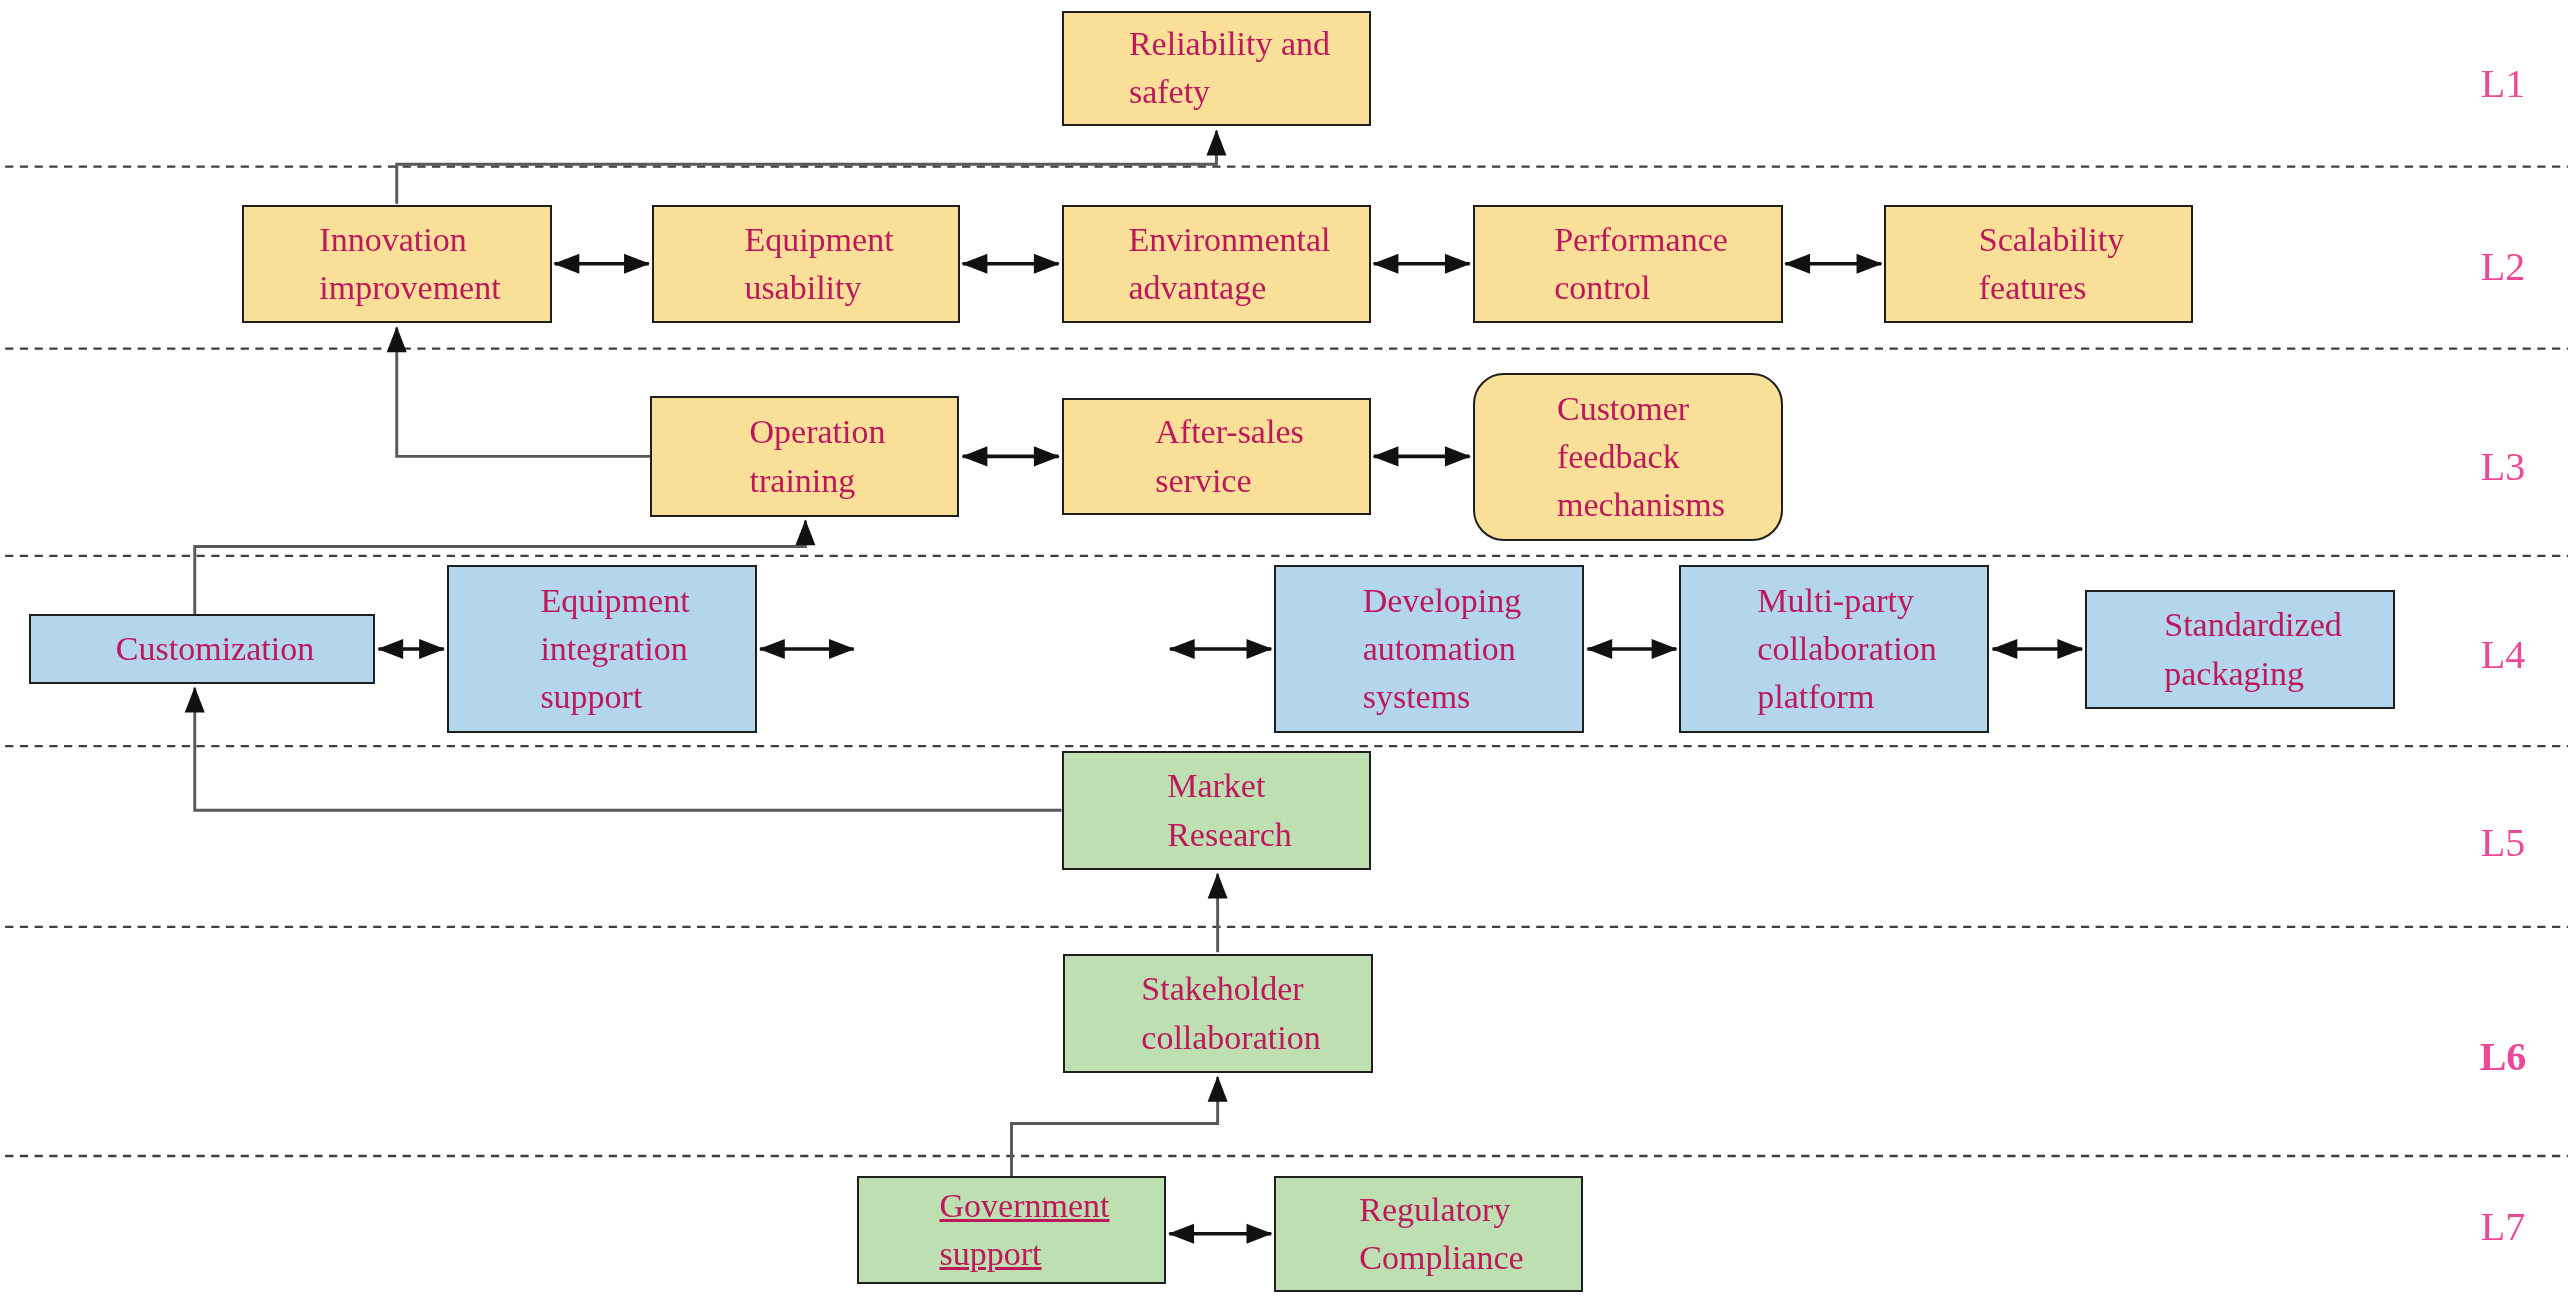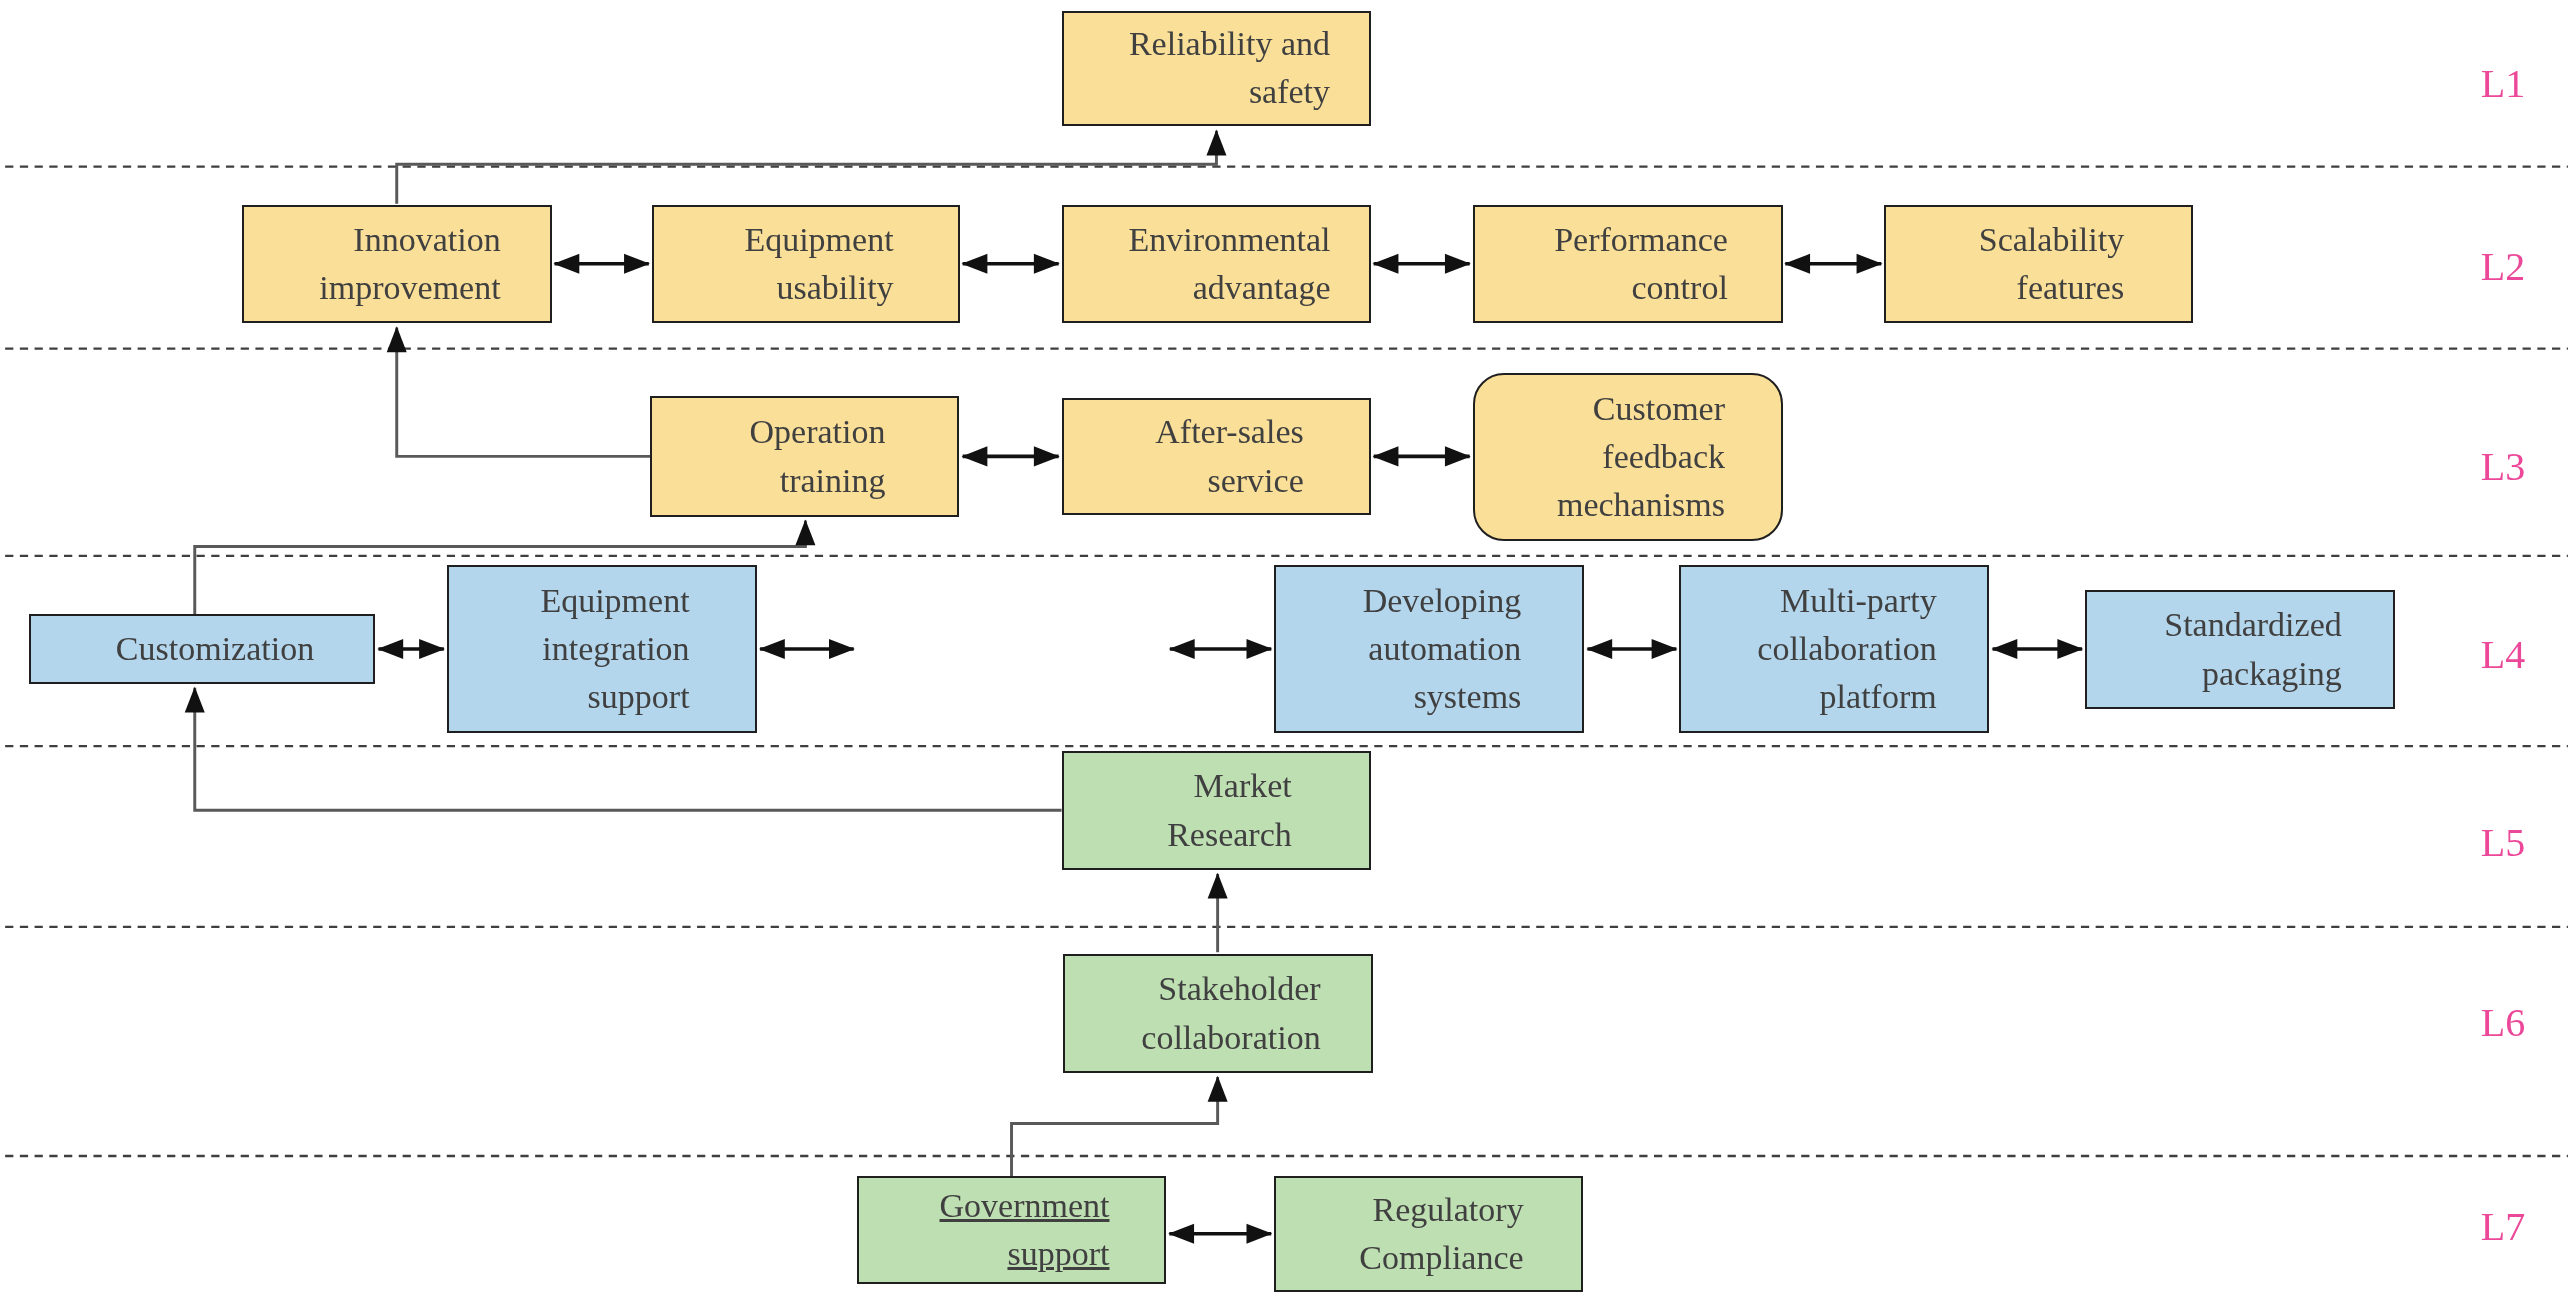--- a/index.html
+++ b/index.html
@@ -9,22 +9,22 @@
     background:#ffffff;
     font-family:"Liberation Serif","DejaVu Serif",serif;
     overflow:hidden;
   }
   .layer{position:absolute;left:0;top:0;}
   .node{
     position:absolute;
     box-sizing:border-box;
     border:2.9px solid #1f1f1f;
     display:flex;align-items:center;justify-content:center;
-    text-align:right;
-    font-size:34px;line-height:1.42;color:#404040;
+    text-align:left;
+    font-size:34px;line-height:1.42;color:#be185d;
     white-space:pre-line;
     padding-left:26px;
   }
   .node.yellow{background:#F9DF98;}
   .node.blue{background:#B3D6EC;}
   .node.green{background:#BEDFB2;}
   .lvl-label{
     position:absolute;
     width:94px;height:54px;
     display:flex;align-items:center;justify-content:center;
@@ -121,17 +121,17 @@
   <div class="node green" style="left:857px;top:1176px;width:309px;height:108px;text-decoration:underline;">Government
 support</div>
   <div class="node green" style="left:1274px;top:1176px;width:309px;height:116px;">Regulatory
 Compliance</div>
 
   <div class="lvl-label" style="left:2456px;top:56px;">L1</div>
   <div class="lvl-label" style="left:2456px;top:239px;">L2</div>
   <div class="lvl-label" style="left:2456px;top:439px;">L3</div>
   <div class="lvl-label" style="left:2456px;top:627px;">L4</div>
   <div class="lvl-label" style="left:2456px;top:815px;">L5</div>
-  <div class="lvl-label" style="left:2456px;top:995px;">L6</div>
+  <div class="lvl-label" style="left:2456px;top:1029px;font-weight:bold;">L6</div>
   <div class="lvl-label" style="left:2456px;top:1199px;">L7</div>
 
 </div>
 
 
 </body></html>

